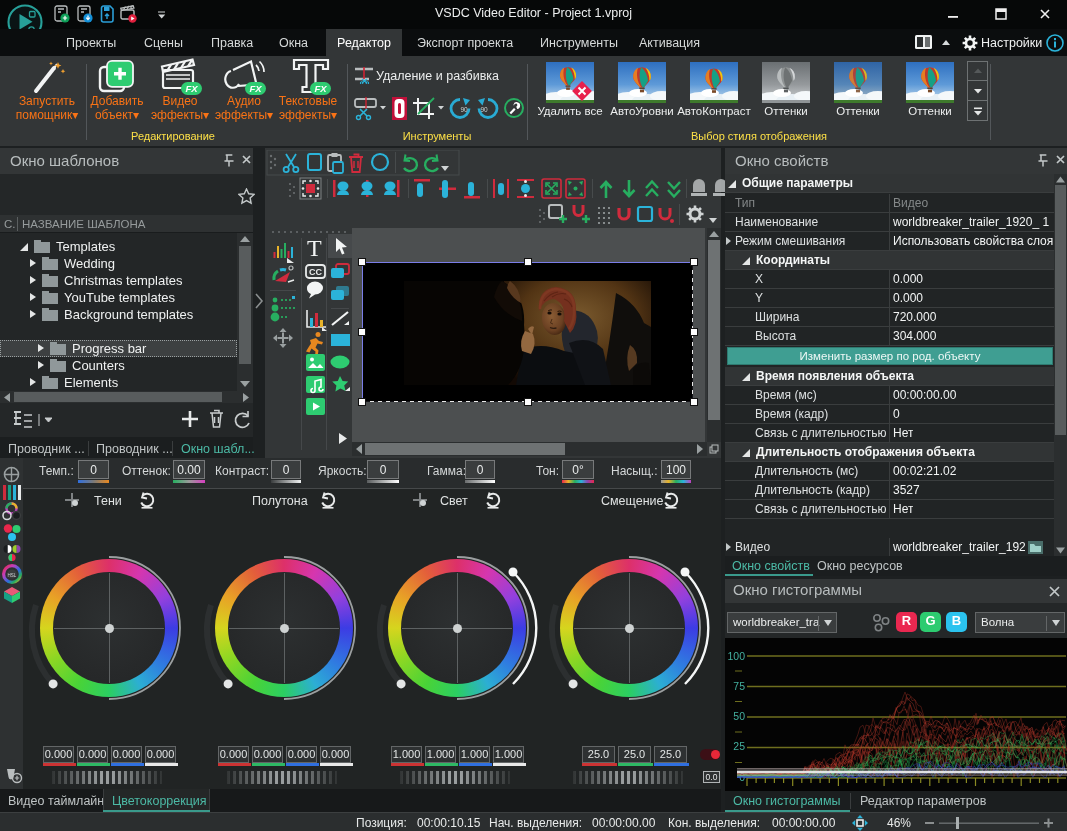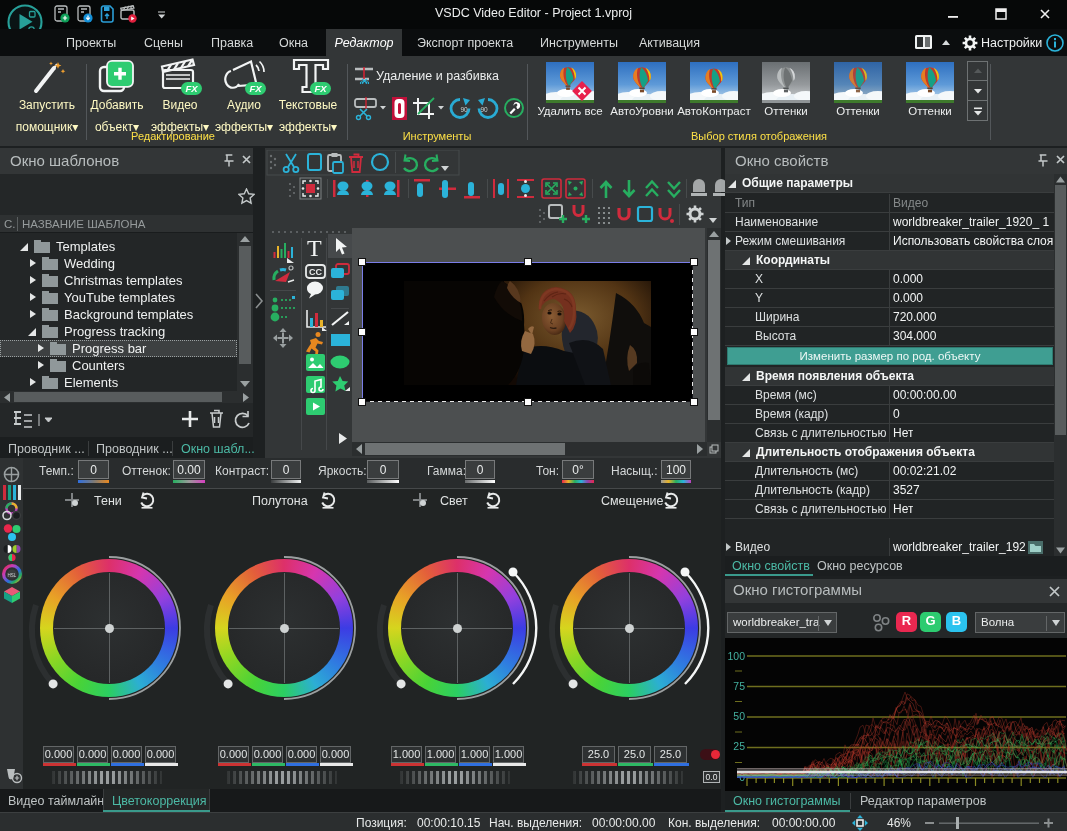--- a/index.html
+++ b/index.html
@@ -5,26 +5,26 @@
 html,body{width:1067px;height:831px;overflow:hidden;background:#1d2021;}
 body{font-family:"Liberation Sans",sans-serif;color:#e8eaea;position:relative;}
 .abs{position:absolute;}
 
 #titlebar{left:0;top:0;width:1067px;height:29px;background:#060808;}
 #title{left:0;top:6px;width:1067px;text-align:center;font-size:12.5px;color:#eceeee;}
 .winbtn{top:6px;width:16px;height:16px;color:#efefef;}
 
 #menubar{left:0;top:29px;width:1067px;height:27px;background:#0b0d0e;}
 .menuitem{top:7px;font-size:12.5px;color:#d6d9d9;}
-#activetab{left:326px;top:0;width:76px;height:27px;background:#333637;color:#fff;text-align:center;padding-top:7px;font-size:12.5px;font-style:italic;}
+#activetab{left:326px;top:0;width:76px;height:27px;background:#333637;color:#fff;text-align:center;padding-top:7px;font-size:12.5px;}
 
 #ribbon{left:0;top:56px;width:1067px;height:92px;background:#333637;border-bottom:2px solid #1d2021;}
 .rsep{position:absolute;top:8px;width:1px;height:76px;background:#53575a;}
 .glabel{position:absolute;top:74px;font-size:11px;color:#fde047;text-align:center;}
-.biglabel{position:absolute;font-size:12px;color:#fef9c3;text-align:center;line-height:22px;top:38px;}
+.biglabel{position:absolute;font-size:12px;color:#f97316;text-align:center;line-height:14px;top:38px;}
 .thumb{position:absolute;top:6px;width:48px;height:41px;}
 .thumblabel{position:absolute;top:49px;font-size:11.5px;color:#eceeee;text-align:center;width:76px;}
 
 .phead{background:#333637;font-size:15px;color:#b7bcbd;}
 .tabbar{background:#1b1e1f;font-size:12.5px;color:#bfc4c5;}
 .tabbar span{white-space:nowrap;}
 .tabactive{color:#4cbaa6;}
 
 #lpanel{left:0;top:148px;width:253px;height:312px;background:#242728;text-align:center;}
 
@@ -408,25 +408,20 @@
       </div>
     <div class="trow" style="top:56px">
         <span class="tri-c" style="left:30px"></span>
         <span class="folder" style="left:42px"></span>
         <span class="ftext" style="left:64px">YouTube templates</span>
       </div>
     <div class="trow" style="top:73px">
         <span class="tri-c" style="left:30px"></span>
         <span class="folder" style="left:42px"></span>
         <span class="ftext" style="left:64px">Background templates</span>
-      </div>
-    <div class="trow" style="top:90px">
-        <span class="tri-e" style="left:28px"></span>
-        <span class="folder" style="left:42px"></span>
-        <span class="ftext" style="left:64px">Progress tracking</span>
       </div>
     <div class="trow" style="top:107px;background:#3d4041;outline:1px dotted #9aa0a1;outline-offset:-1px">
         <span class="tri-c" style="left:38px"></span>
         <span class="folder" style="left:50px"></span>
         <span class="ftext" style="left:72px">Progress bar</span>
       </div>
     <div class="trow" style="top:124px">
         <span class="tri-c" style="left:38px"></span>
         <span class="folder" style="left:50px"></span>
         <span class="ftext" style="left:72px">Counters</span>

